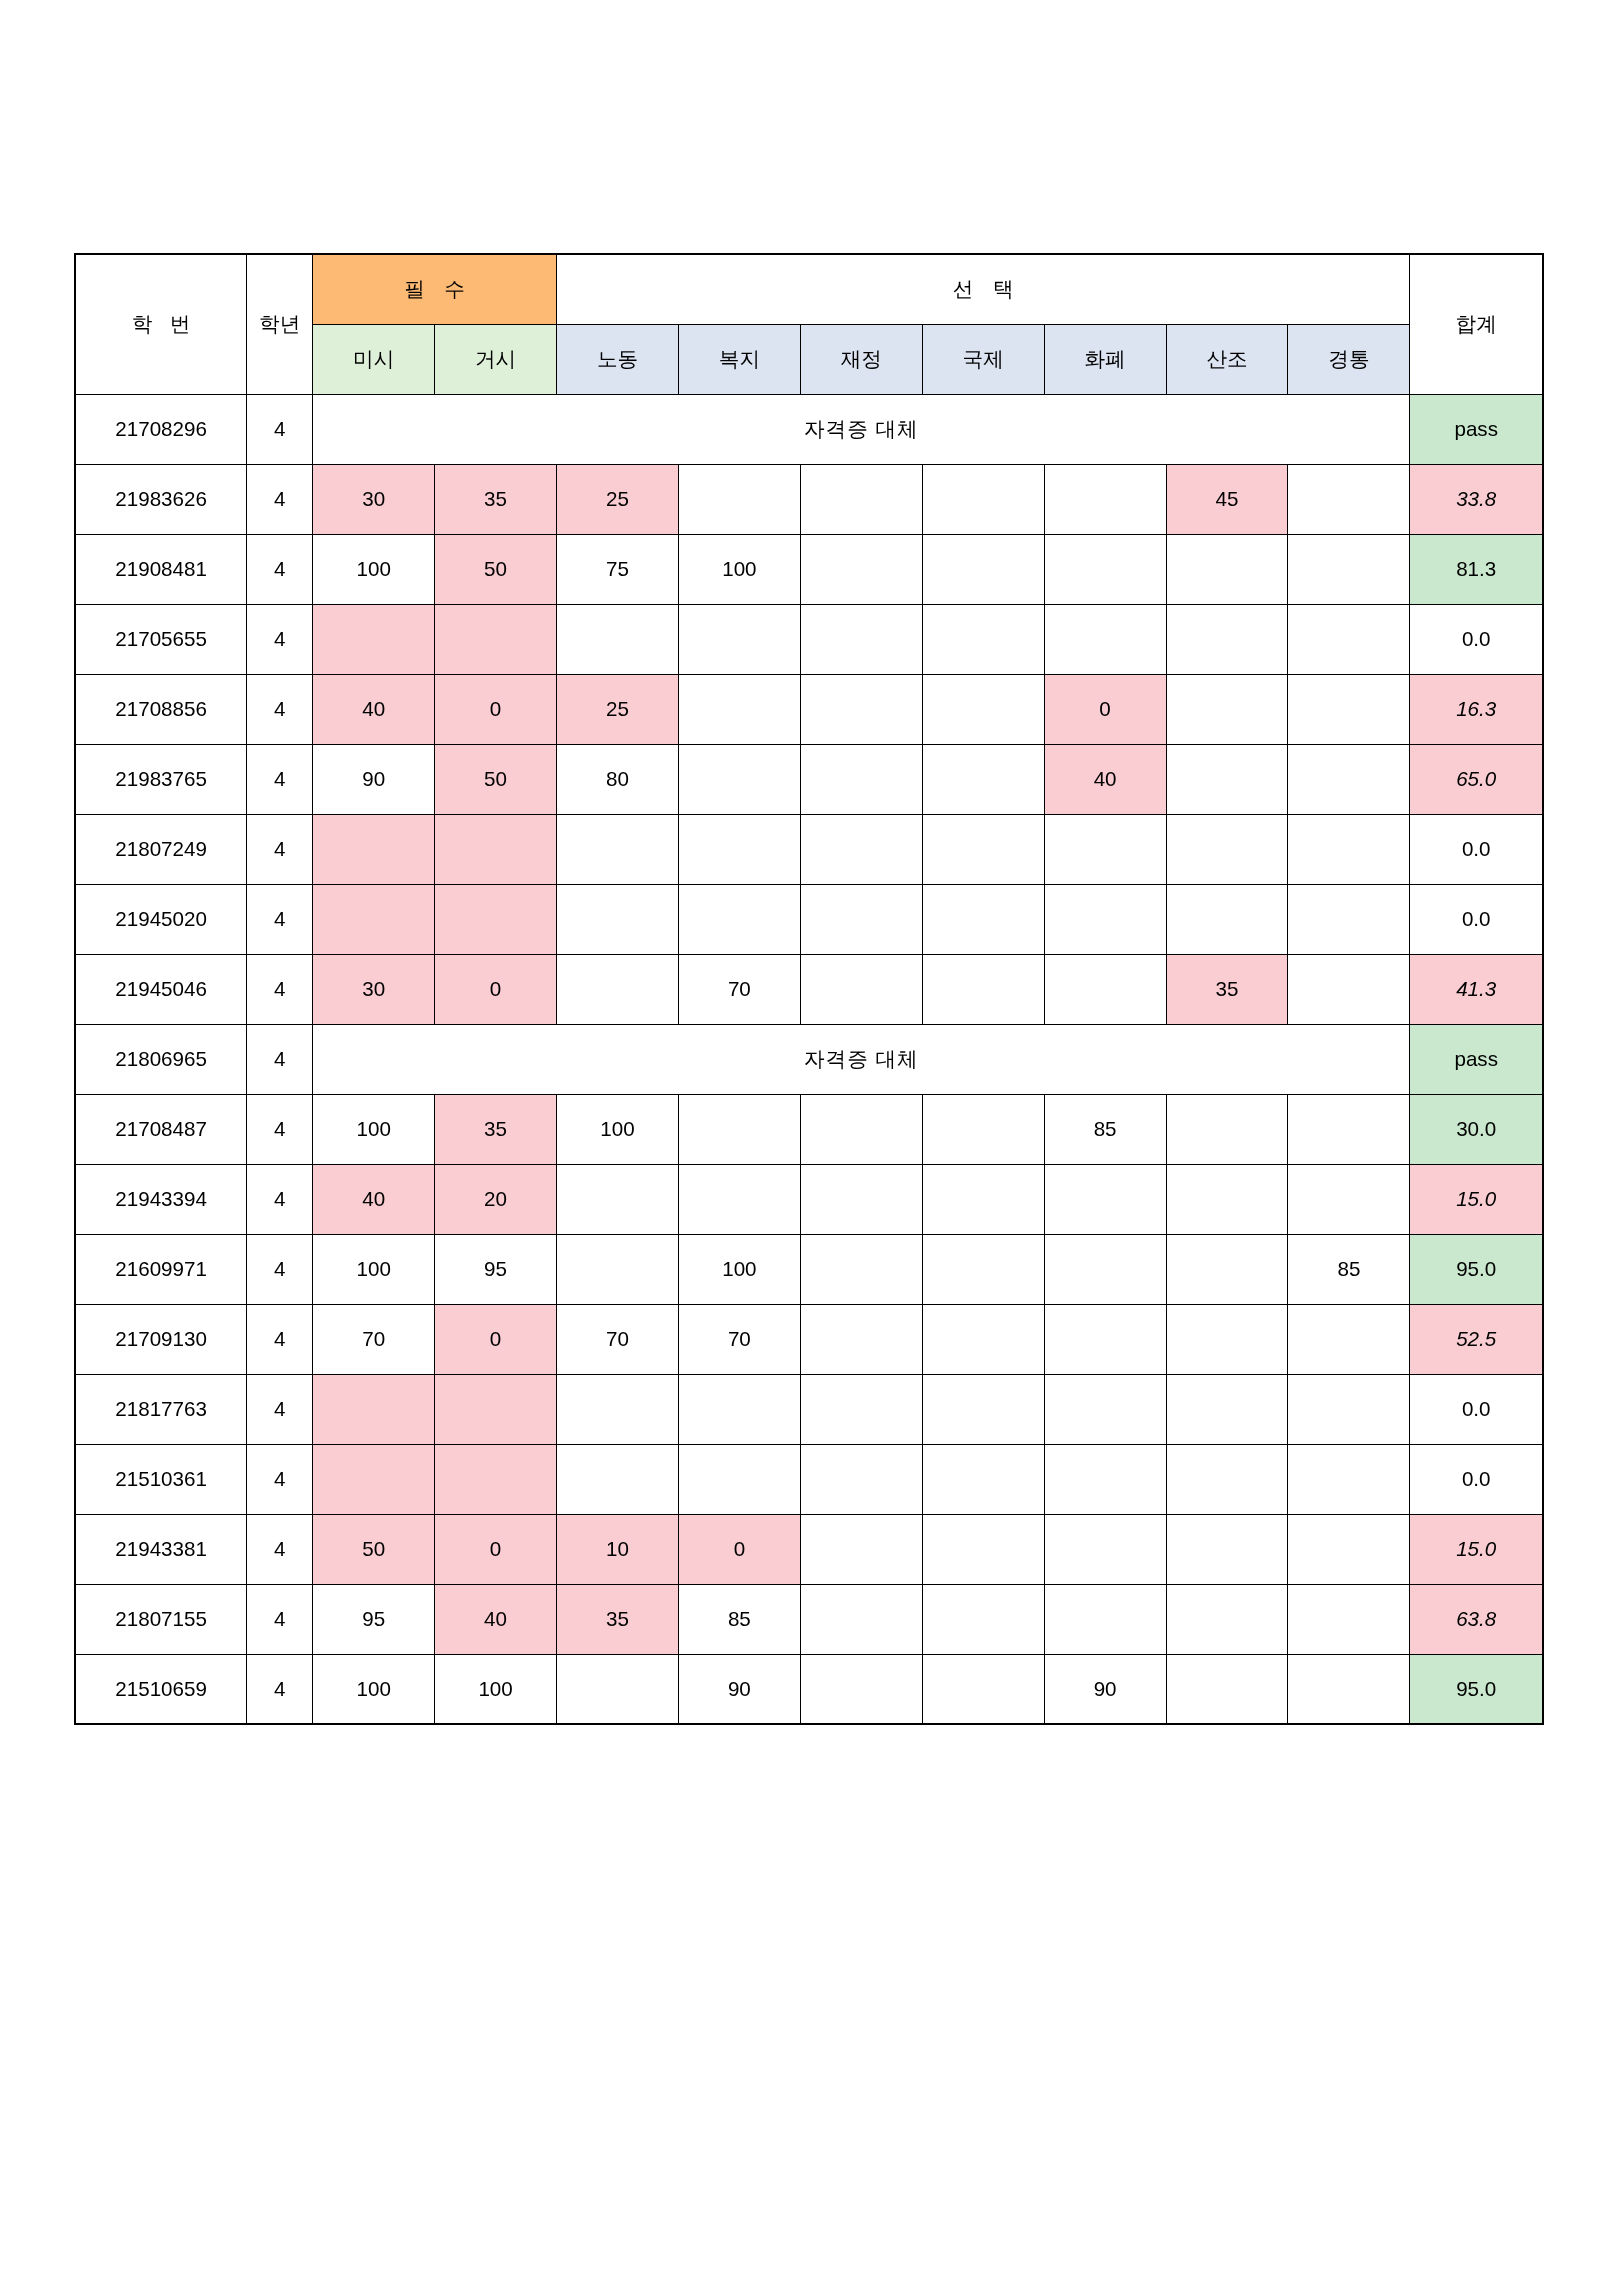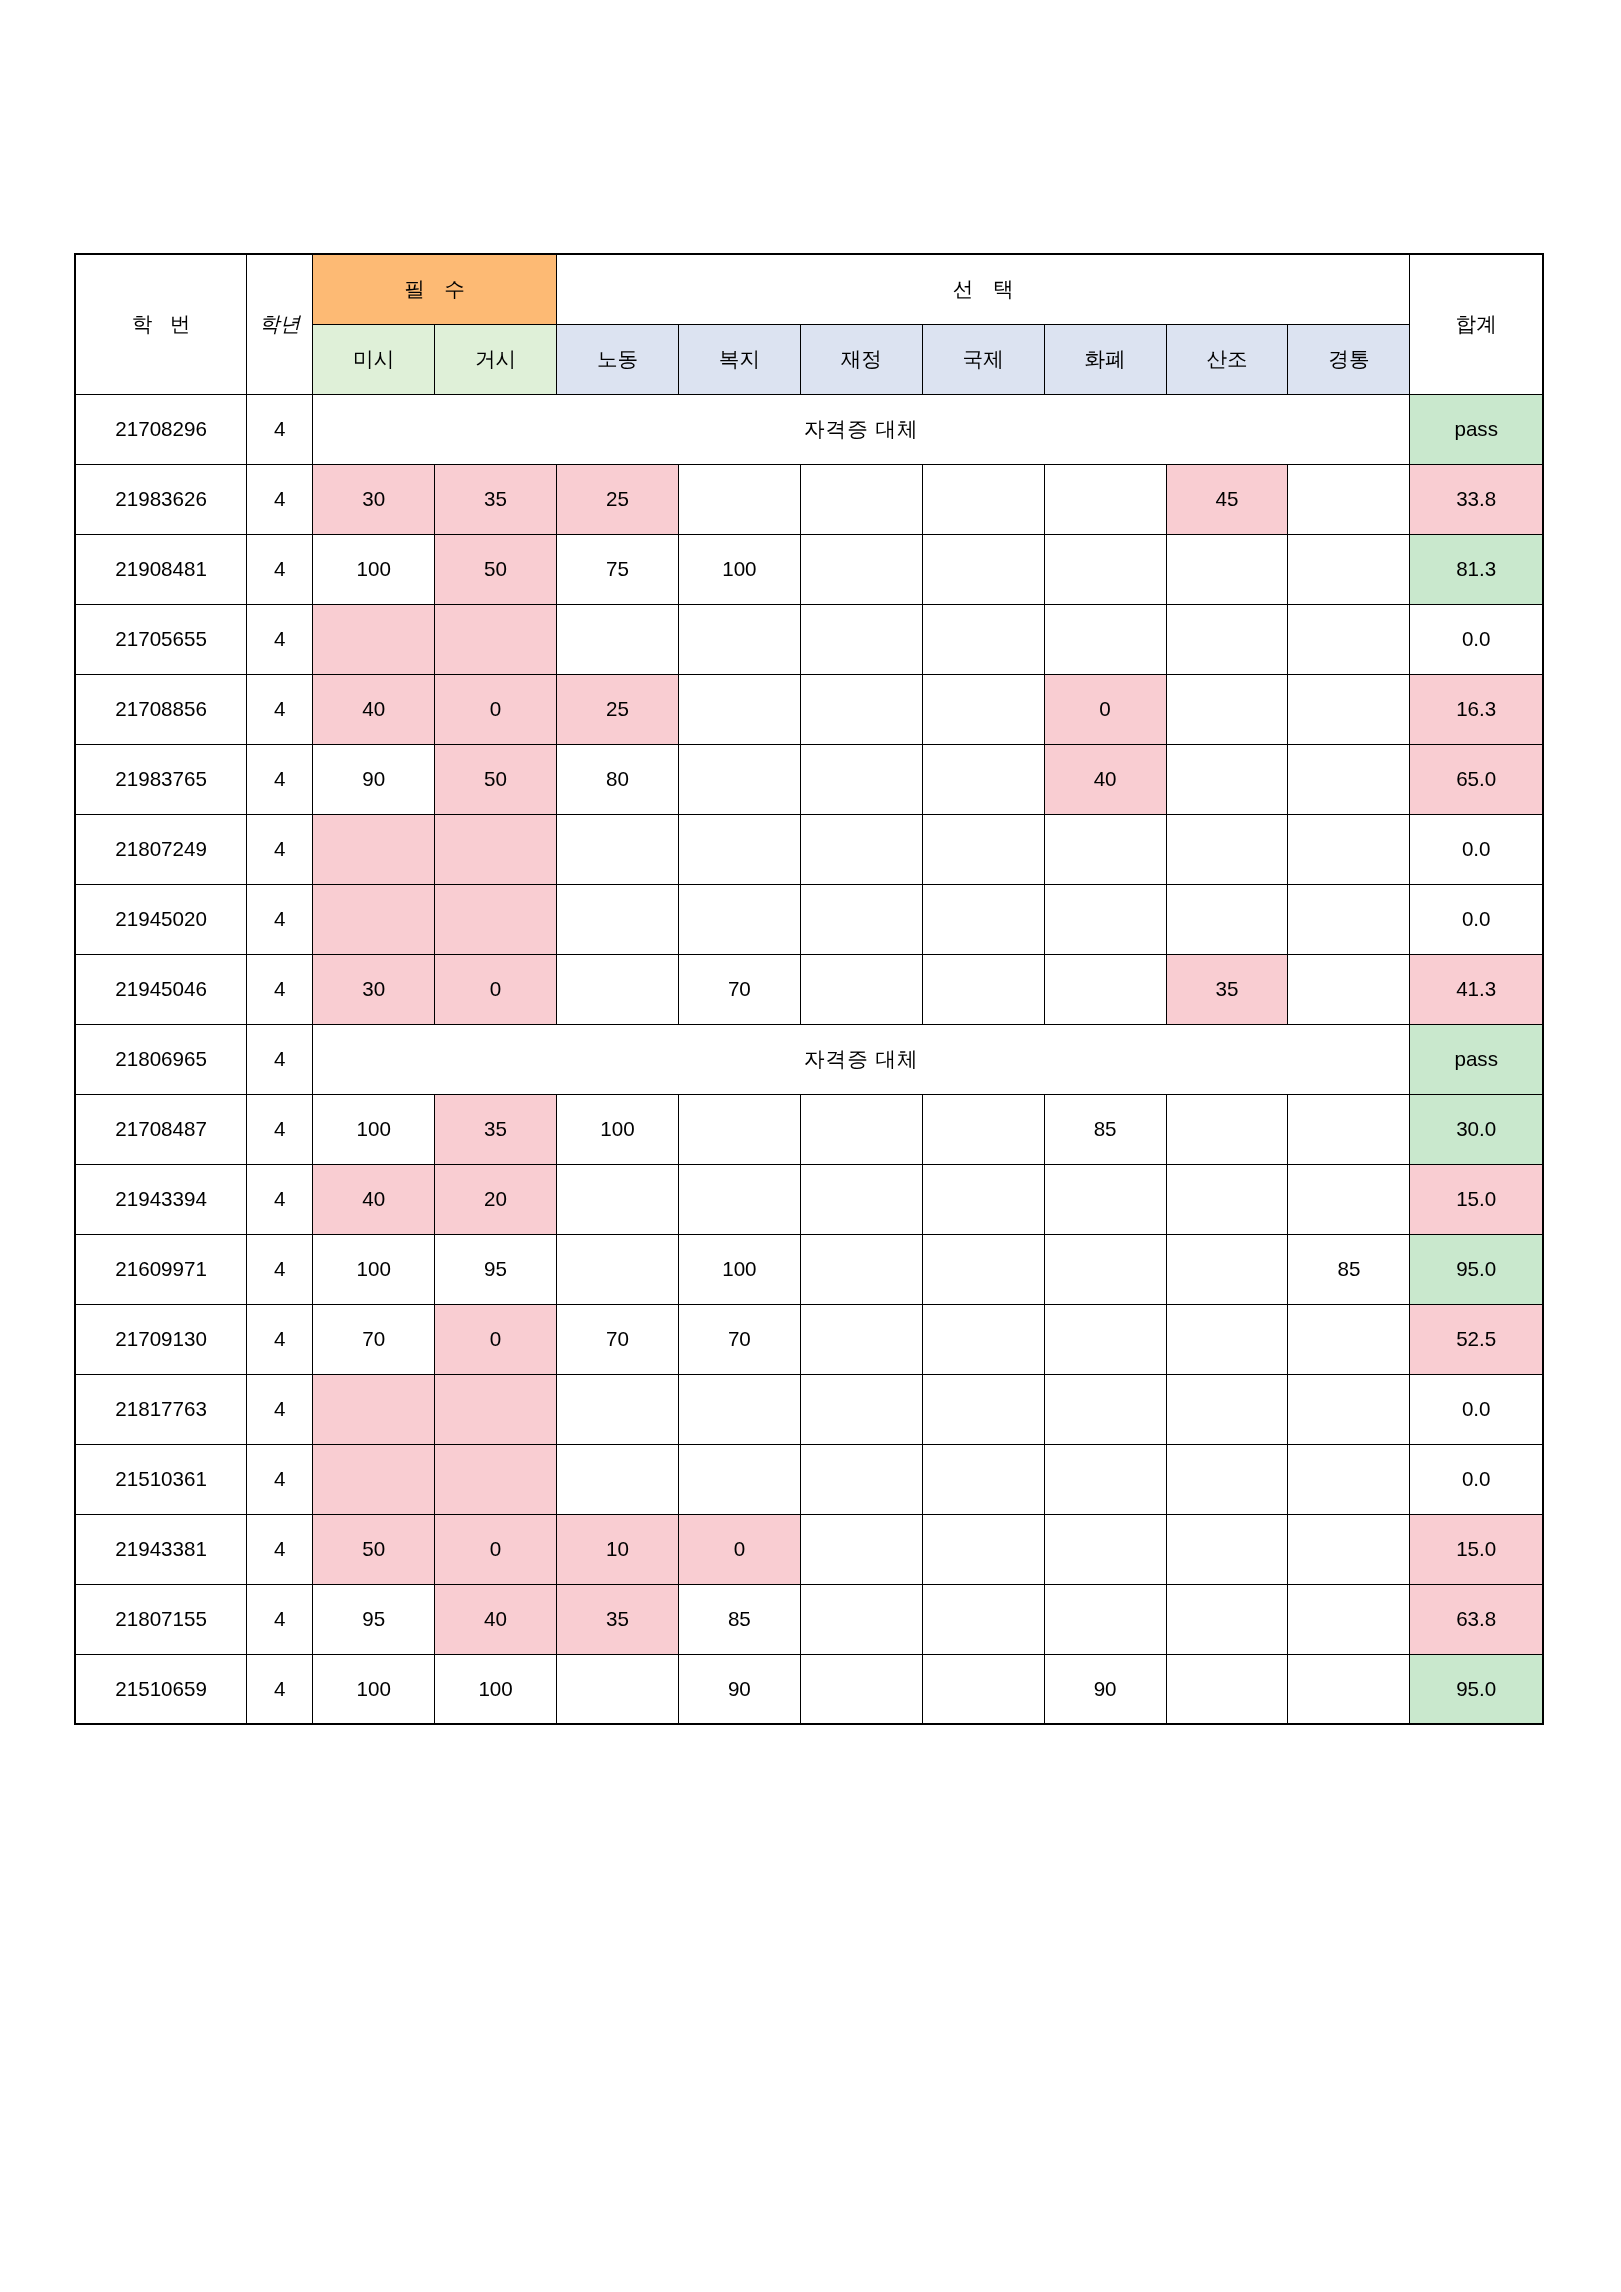--- a/index.html
+++ b/index.html
@@ -50,21 +50,20 @@
   thead td {
     height: 47px;
   }
   .hdr-id {
     font-size: 21.6px;
     letter-spacing: 5.9px;
     text-indent: 5.9px;
   }
   .hdr-year {
     font-size: 21.6px;
-    font-style: italic;
   }
   .hdr-total {
     font-size: 23.5px;
     font-family: Liberation Mono, monospace;
   }
   .grp-req {
     background: #fdba74;
     font-weight: bold;
     font-size: 21.6px;
     letter-spacing: 6.9px;
@@ -95,20 +94,21 @@
     color: #c0002a;
     margin-left: 40px;
   }
   .total {
     font-weight: bold;
     font-size: 22.5px;
   }
   .total-pink {
     background: #f9cdd2;
     color: #a8001f;
+    font-style: italic;
   }
   .total-green {
     background: #c9e8cd;
     color: #0b4a12;
   }
   .total-plain {
     background: #ffffff;
     color: #000000;
   }
   .merged-note {

